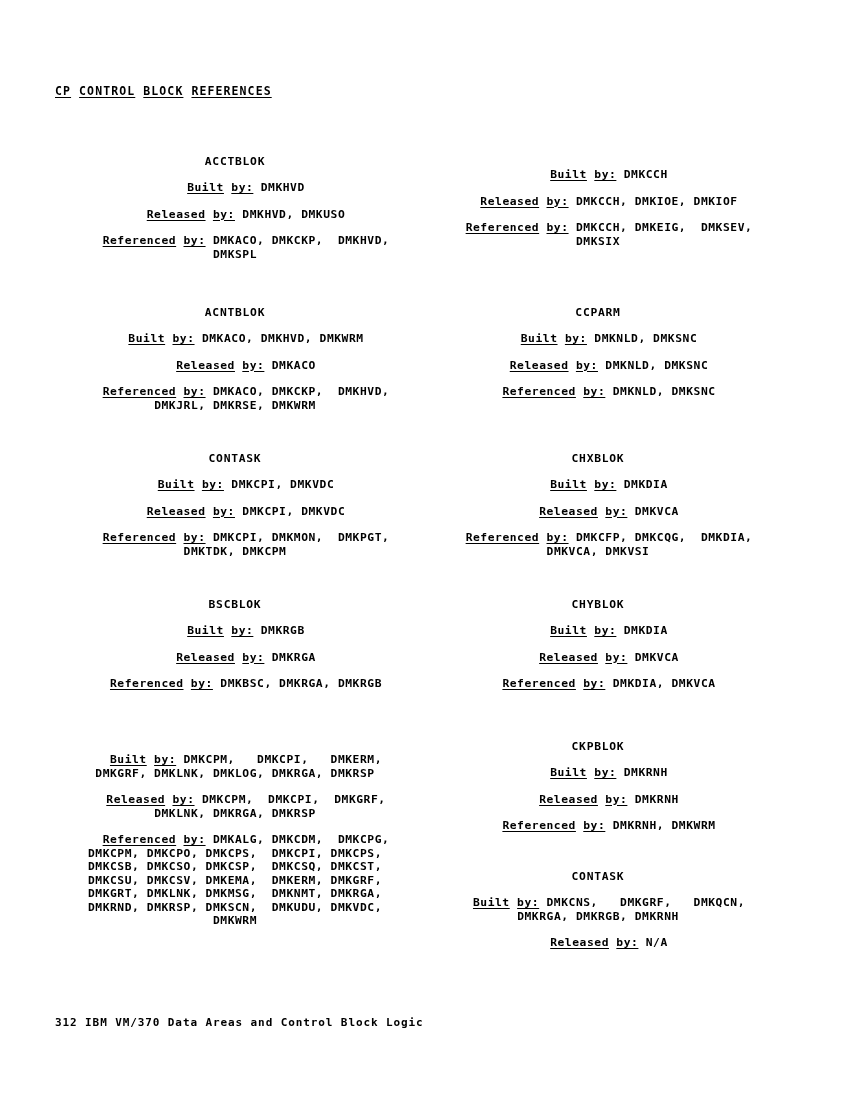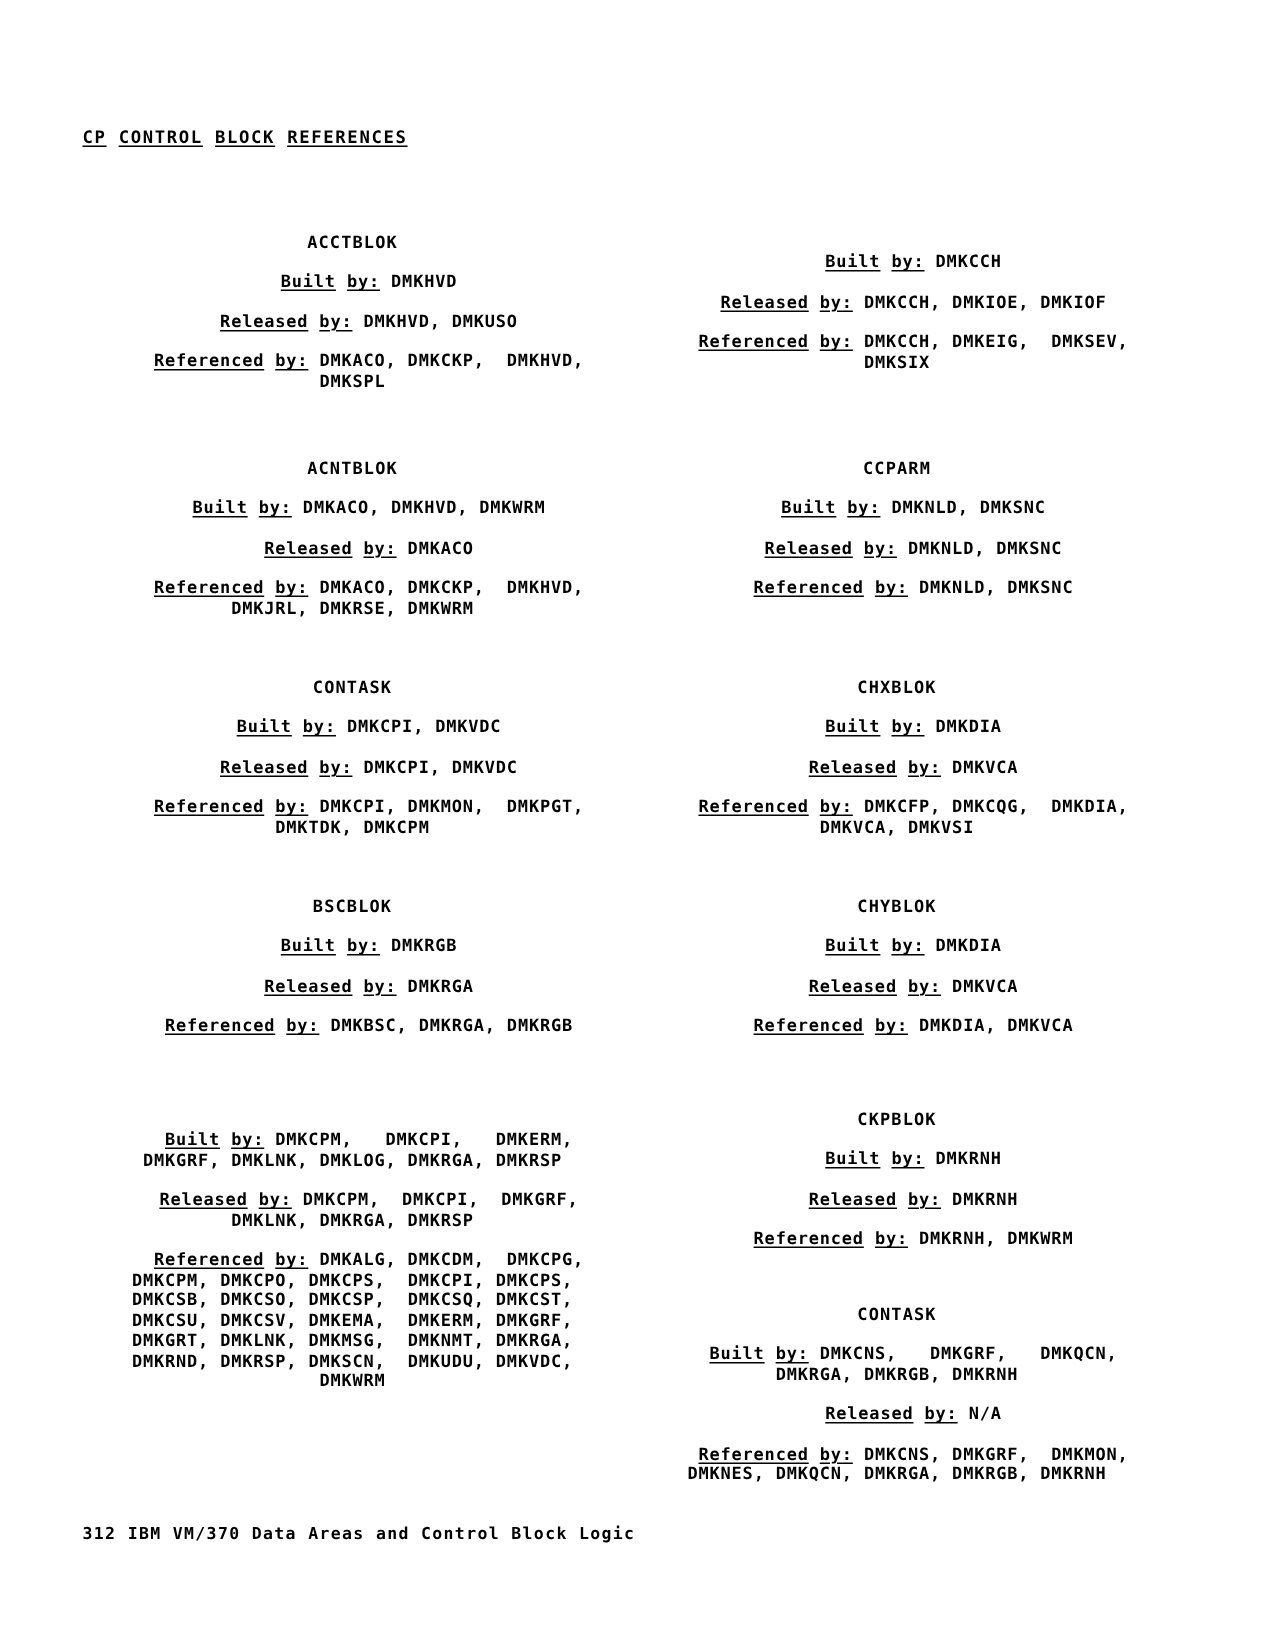--- a/index.html
+++ b/index.html
@@ -206,20 +206,19 @@
           <div style="height: 13px;"></div>
           <div class="field"><span class="lbl">Referenced</span> <span class="lbl">by:</span> <span class="txt">DMKRNH, DMKWRM</span></div>
         </div>
         <div class="entry" style="top: 715px;">
           <div class="block-name">CONTASK</div>
           <div style="height: 13px;"></div>
           <div class="field"><span class="lbl">Built</span>   <span class="lbl">by:</span>  <span class="txt">DMKCNS,   DMKGRF,   DMKQCN,</span><span class="cont">DMKRGA, DMKRGB, DMKRNH</span></div>
           <div style="height: 13px;"></div>
           <div class="field"><span class="lbl">Released</span> <span class="lbl">by:</span> <span class="txt">N/A</span></div>
           <div style="height: 13px;"></div>
-          <div class="field"><span class="lbl">Referenced</span> <span class="lbl">by:</span>  <span class="txt">DMKCNS, DMKGRF,  DMKMON,</span><span class="cont">DMKNES, DMKQCN, DMKRGA, DMKRGB, DMKRNH</span></div>
         </div>
       </div>
   </div>
 
   <div class="page-footer">312   IBM VM/370 Data Areas and Control Block Logic</div>
 
 </div>
 
 </body></html>

